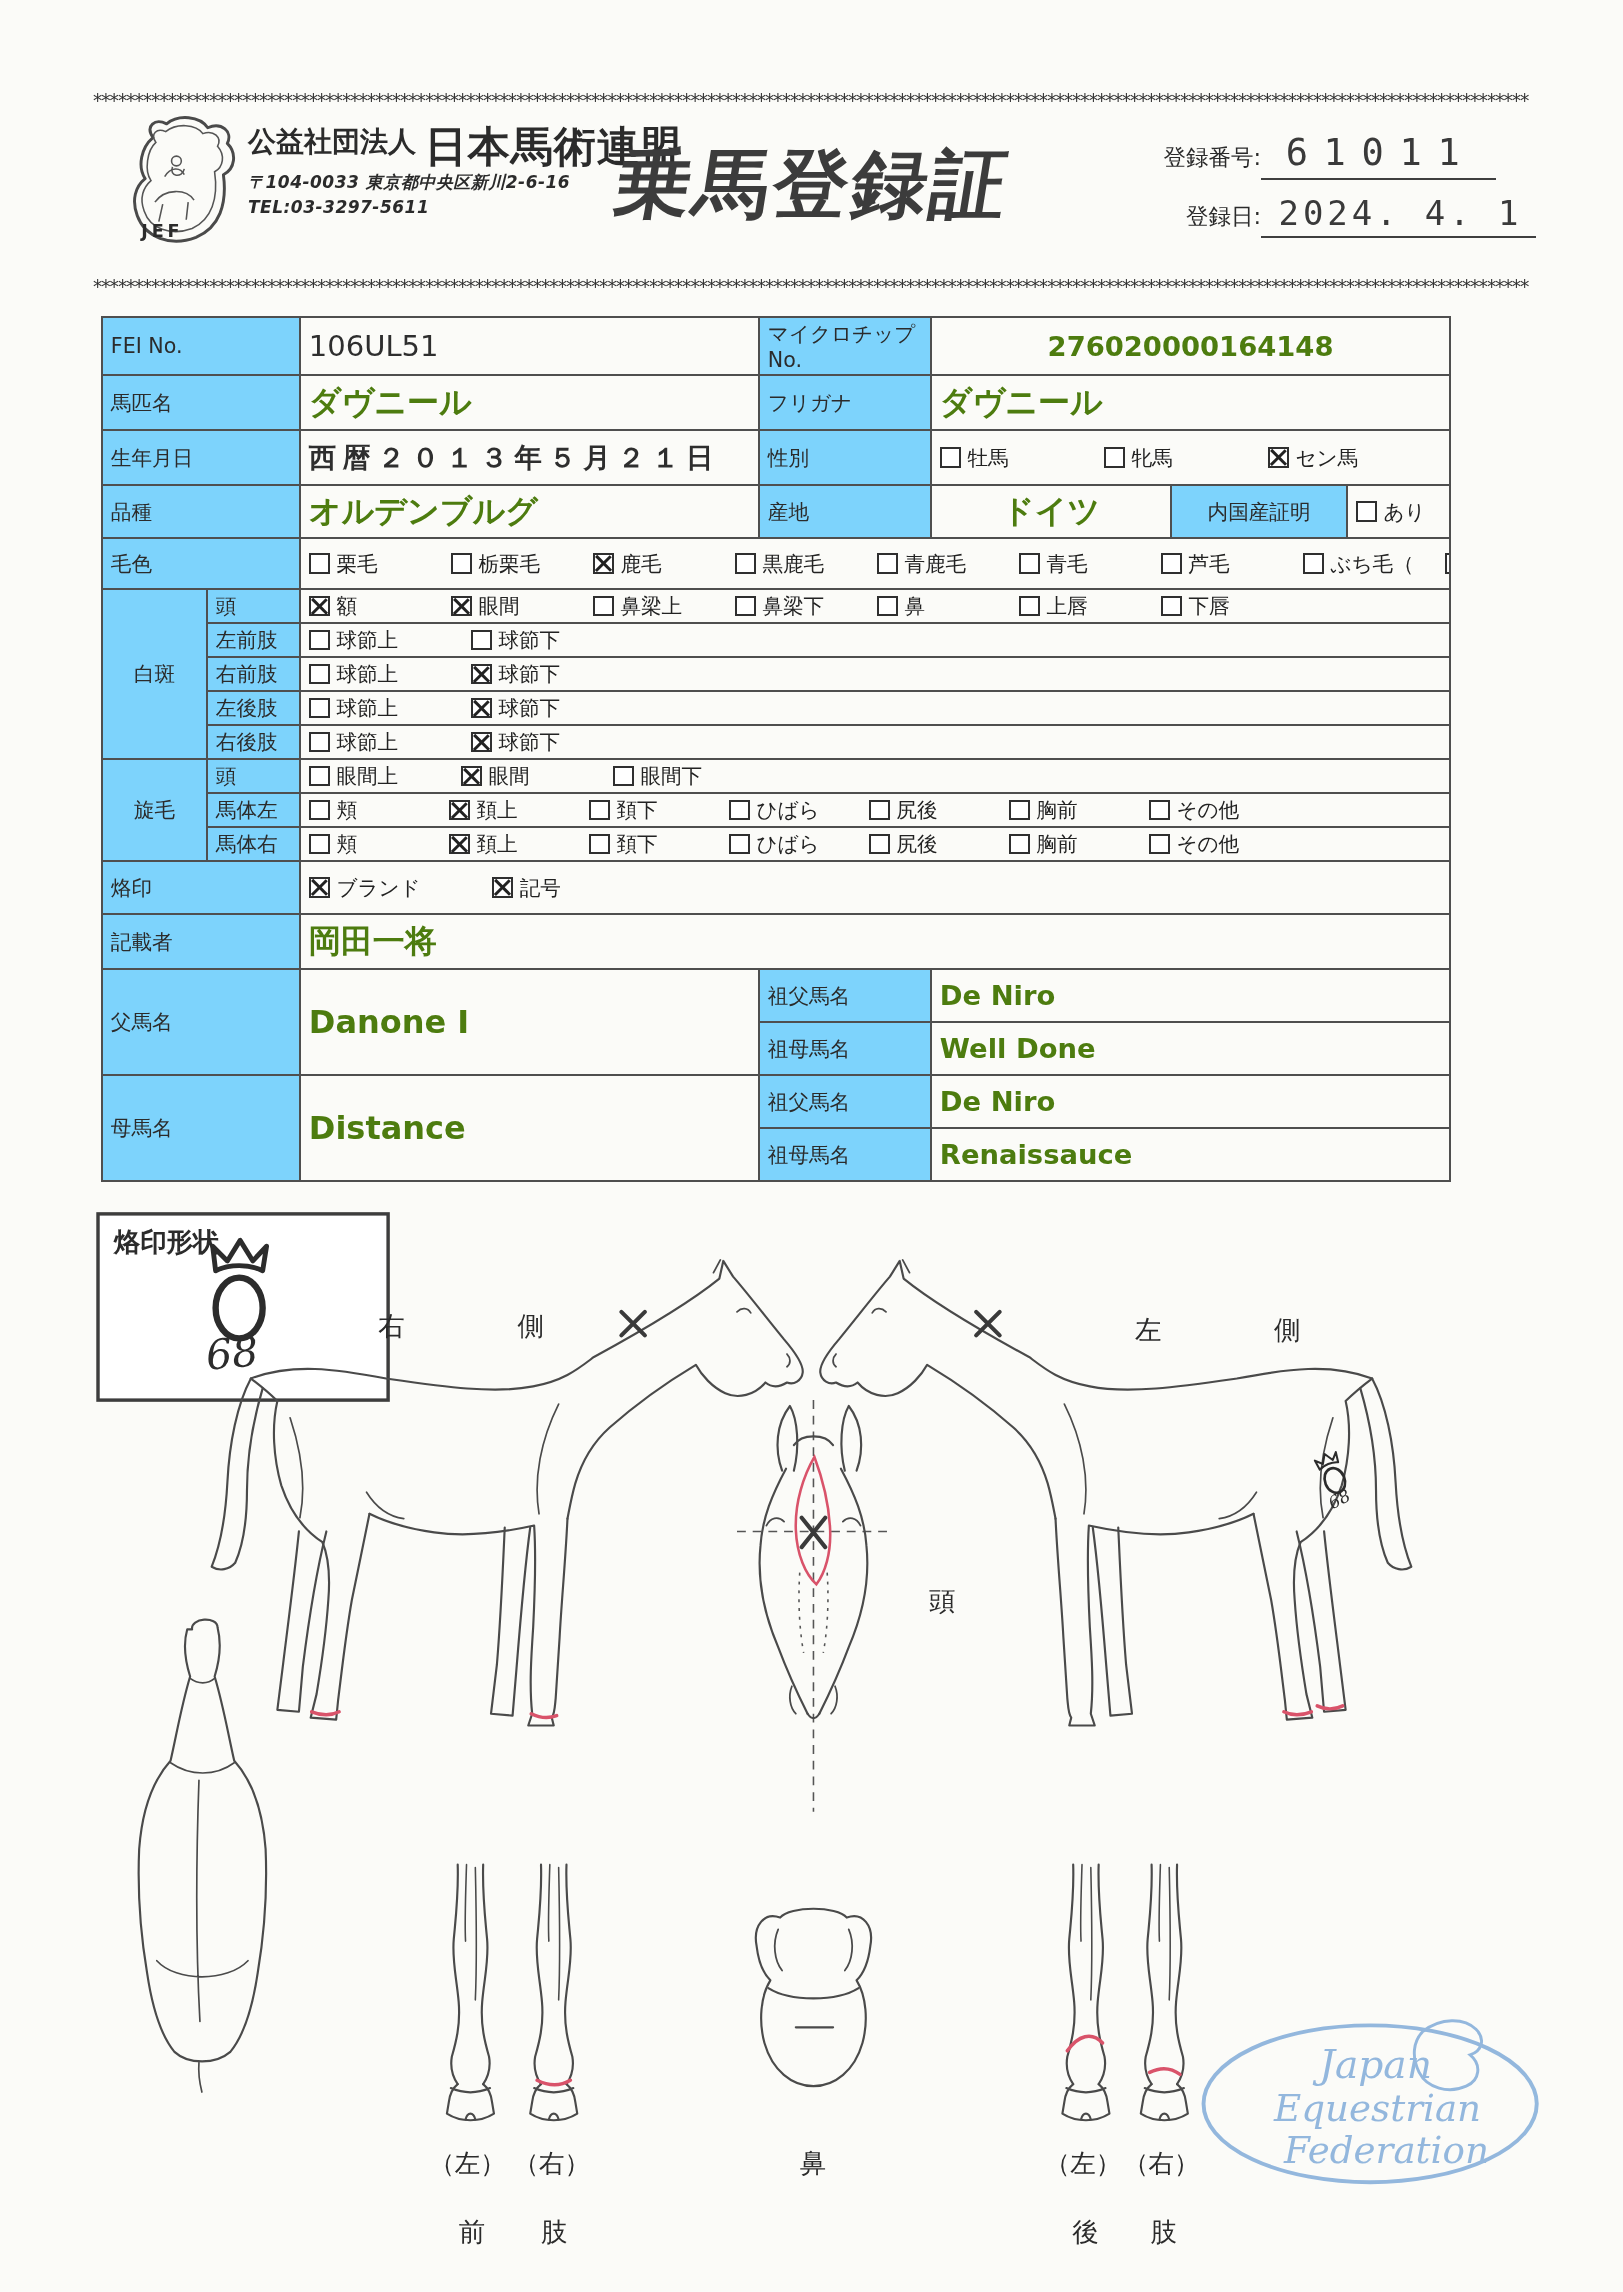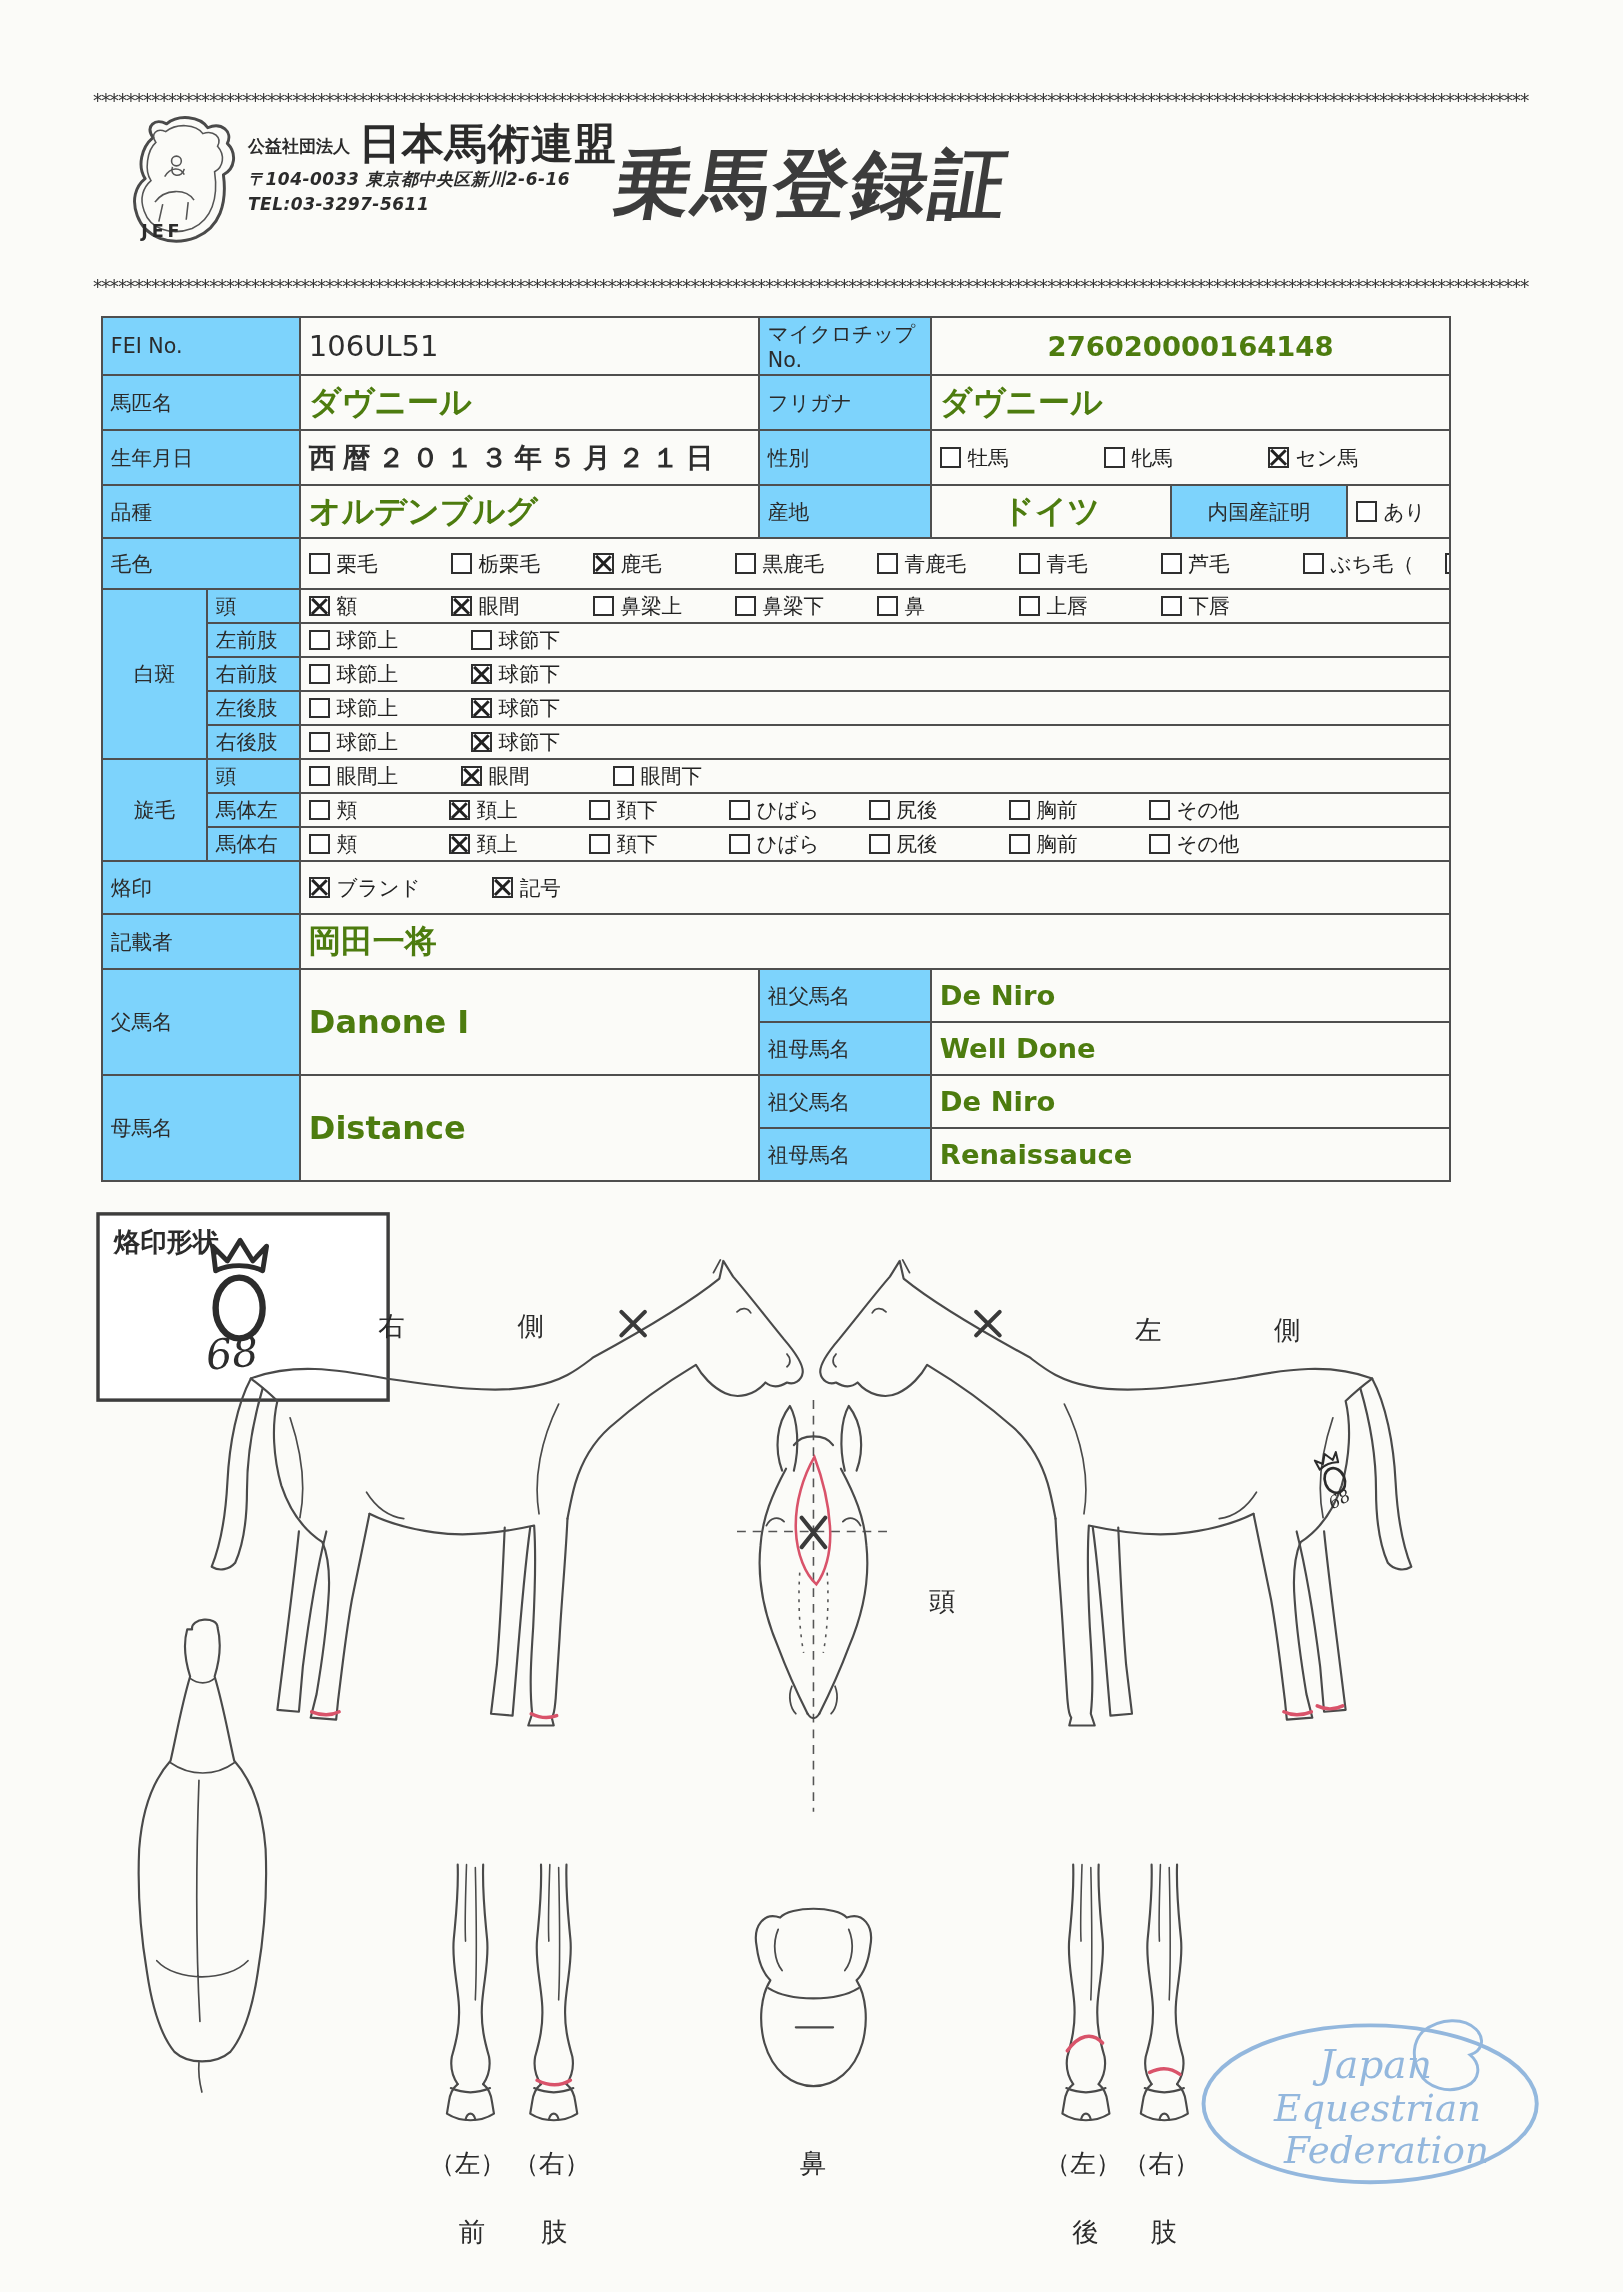--- a/index.html
+++ b/index.html
@@ -6,21 +6,21 @@
   .page{position:relative;width:1623px;height:2293px;background:#fbfbf8;overflow:hidden;
         font-family:"DejaVu Sans",sans-serif;color:#2b2b2b;}
   .ast{position:absolute;left:93px;width:1436px;height:23.5px;overflow:hidden;white-space:nowrap;
        font-size:18.6px;letter-spacing:-1px;color:#2e2e2e;}
   .ast1{top:90px}.ast2{top:276px}
 
   
   .logo{position:absolute;left:104px;top:116px;}
   .org{position:absolute;left:248px;top:123px;width:436px;}
   .org-row{display:flex;align-items:flex-end;gap:8.8px;}
-  .org-type{font-size:17px;font-weight:bold;padding-bottom:6.9px;}
+  .org-type{font-size:28px;font-weight:bold;padding-bottom:6.9px;}
   .org-name{font-size:42px;font-weight:900;letter-spacing:1px;line-height:1;}
   .org-en{font-size:29px;font-style:italic;font-weight:600;margin-top:2px;padding-bottom:4.9px;
           border-bottom:2.5px solid #3f3f3f;width:427px;}
   .org-addr,.org-tel{font-size:17px;font-style:italic;font-weight:bold;margin-top:2.9px;letter-spacing:0.5px;}
   .doc-title{position:absolute;left:616px;top:143px;font-size:75px;font-weight:bold;color:#3c3c3c;
              letter-spacing:3.9px;transform:skewX(-9deg);line-height:1.1;}
   .regbox{position:absolute;left:1106px;top:131px;width:431px;}
   .regrow{display:flex;align-items:flex-end;margin-bottom:12.7px;}
   .reglab{width:155px;text-align:right;font-size:22.5px;padding-bottom:6.9px;}
   .regval{display:inline-block;border-bottom:2.9px solid #3f3f3f;padding:0 13.7px 3.9px 17.6px;
@@ -86,20 +86,30 @@
     <div class="org-row">
       <span class="org-type">公益社団法人</span>
       <span class="org-name">日本馬術連盟</span>
     </div>
     <div class="org-addr">〒104-0033 東京都中央区新川2-6-16</div>
     <div class="org-tel">TEL:03-3297-5611</div>
   </div>
 
   <div class="doc-title">乗馬登録証</div>
 
+  <div class="regbox">
+    <div class="regrow">
+      <span class="reglab">登録番号:</span>
+      <span class="regval regno">61011</span>
+    </div>
+    <div class="regrow">
+      <span class="reglab">登録日:</span>
+      <span class="regval regdate">2024. 4. 1</span>
+    </div>
+  </div>
 
   <div class="ast ast2">************************************************************************************************************************************************************************************</div>
 
   <table class="form">
     <colgroup>
       <col style="width:105px">
         <col style="width:93px">
         <col style="width:459px">
       <col style="width:172px">
         <col style="width:240px">

